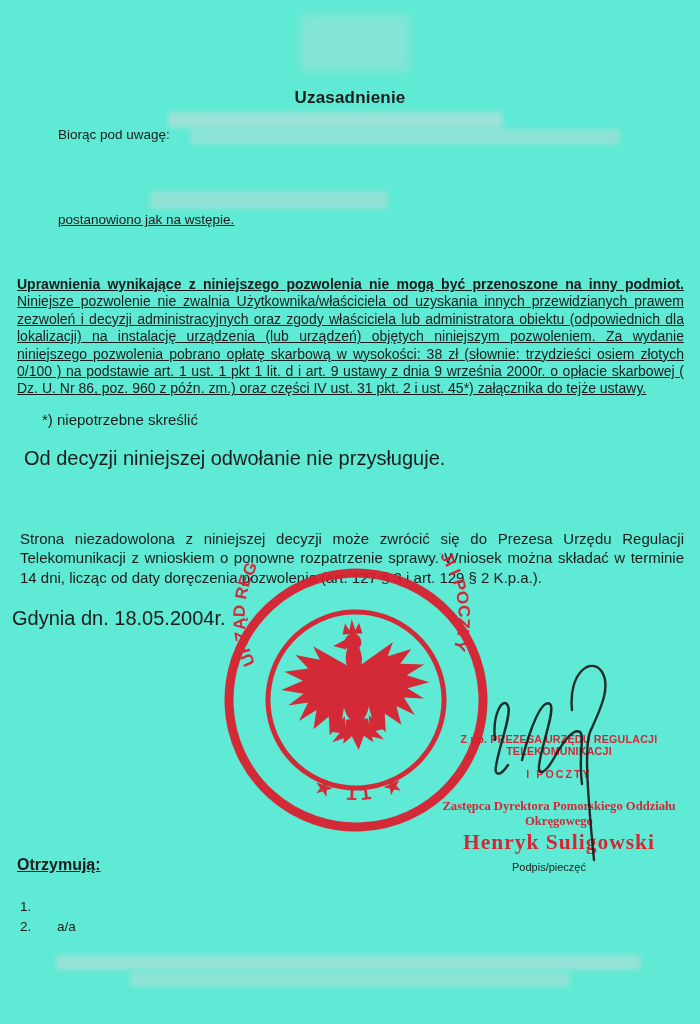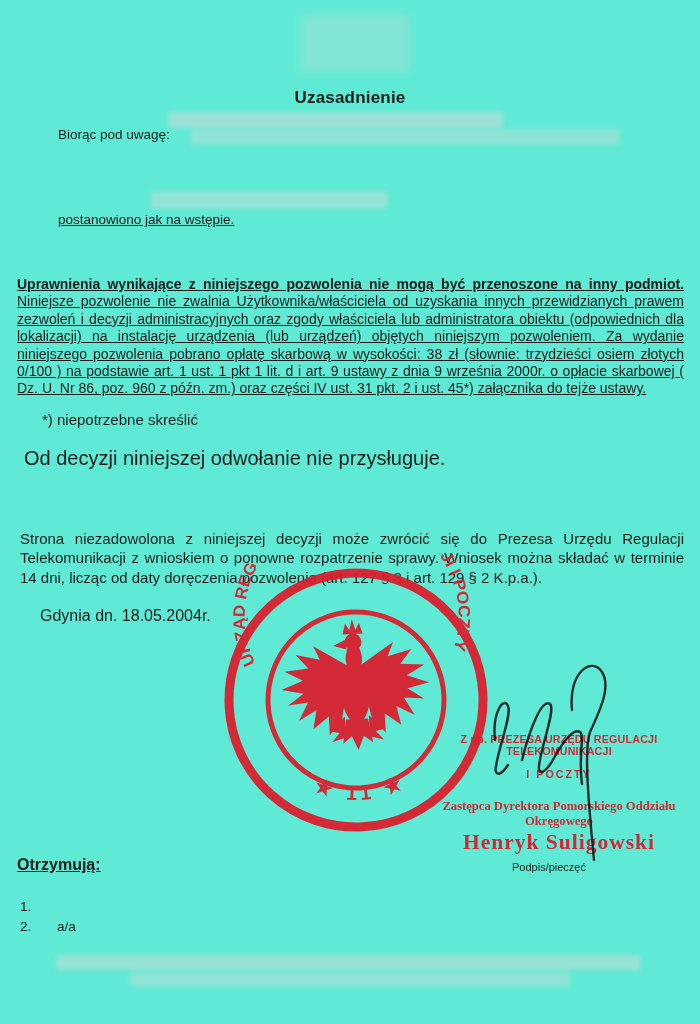--- a/index.html
+++ b/index.html
@@ -28,21 +28,21 @@
   }
   .mainpar .lead{font-weight:bold;}
   .footnote{top:411px;left:22px;font-size:15px;margin-left:20px;}
   .appeal-note{top:447px;left:24px;font-size:20px;}
   .appealpar{
     top:489px;left:20px;width:664px;
     font-size:15px;line-height:19.4px;
     text-align:justify;
     margin-top:40px;
   }
-  .dateline{top:607px;left:40px;font-size:16px;}
+  .dateline{top:607px;left:12px;font-size:20px;}
 
   
   .round-stamp{
     top:558px;left:214px;width:284px;height:284px;
     transform:rotate(-3deg);
     opacity:.93;
   }
   .round-stamp text{
     font-family:"Liberation Sans", sans-serif;
     font-weight:bold;

